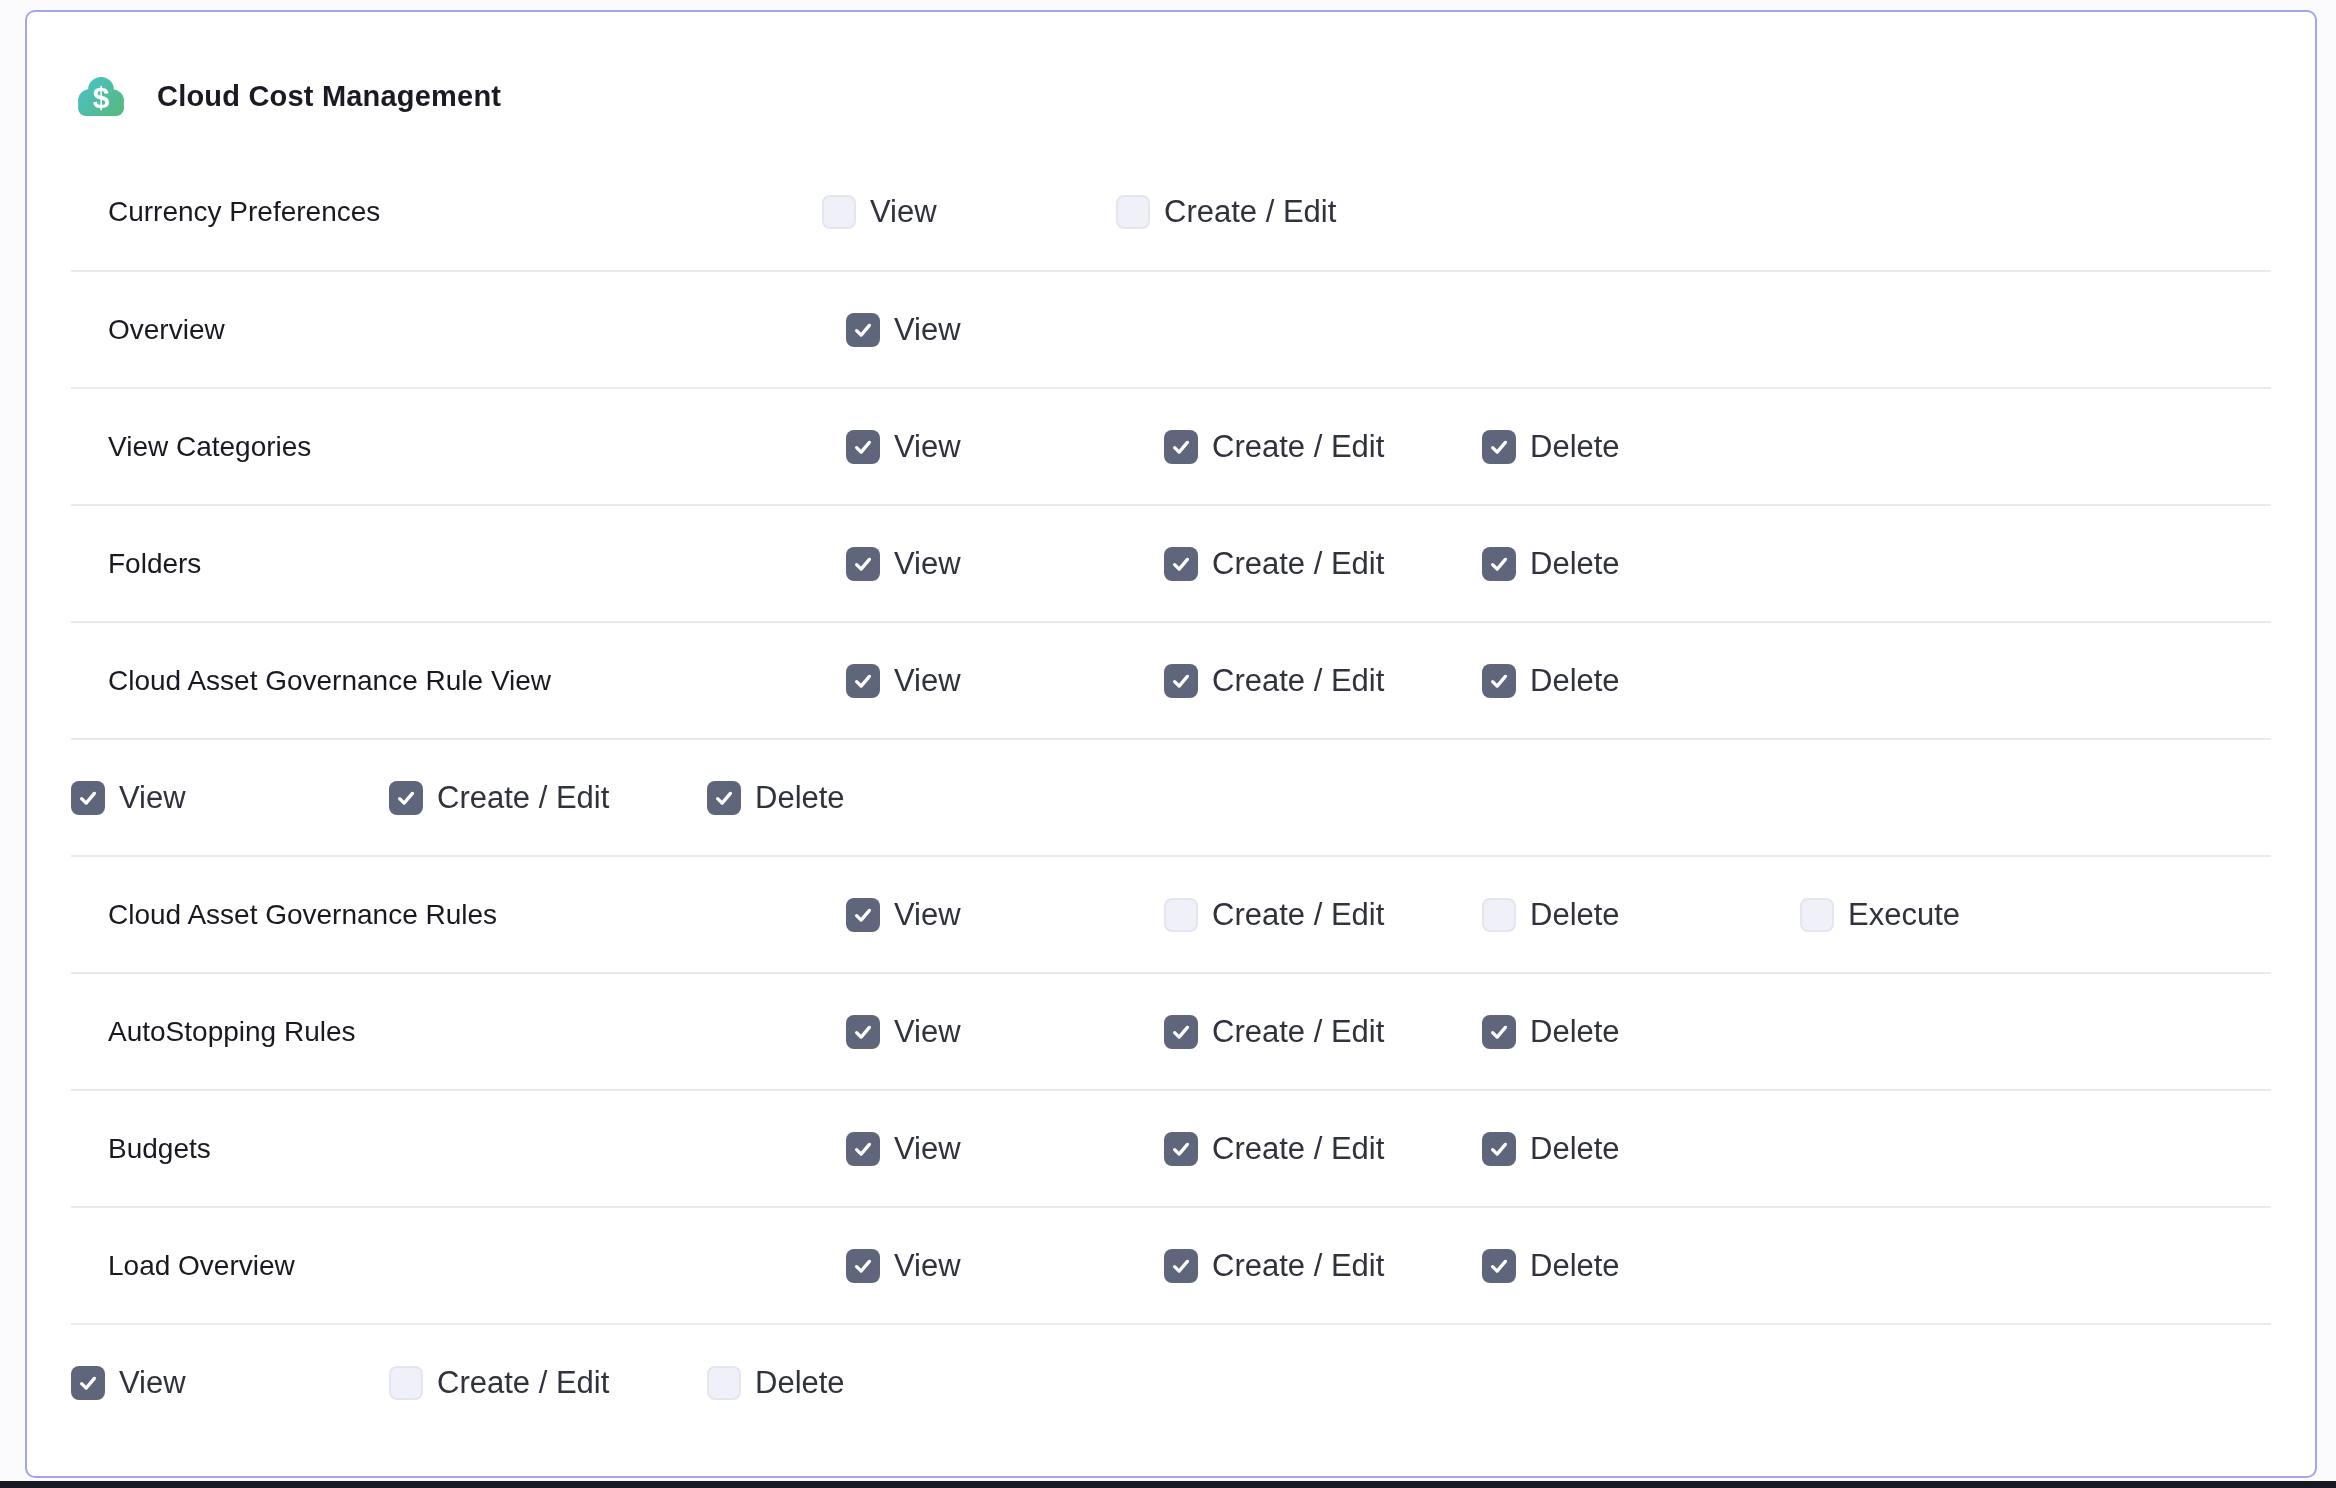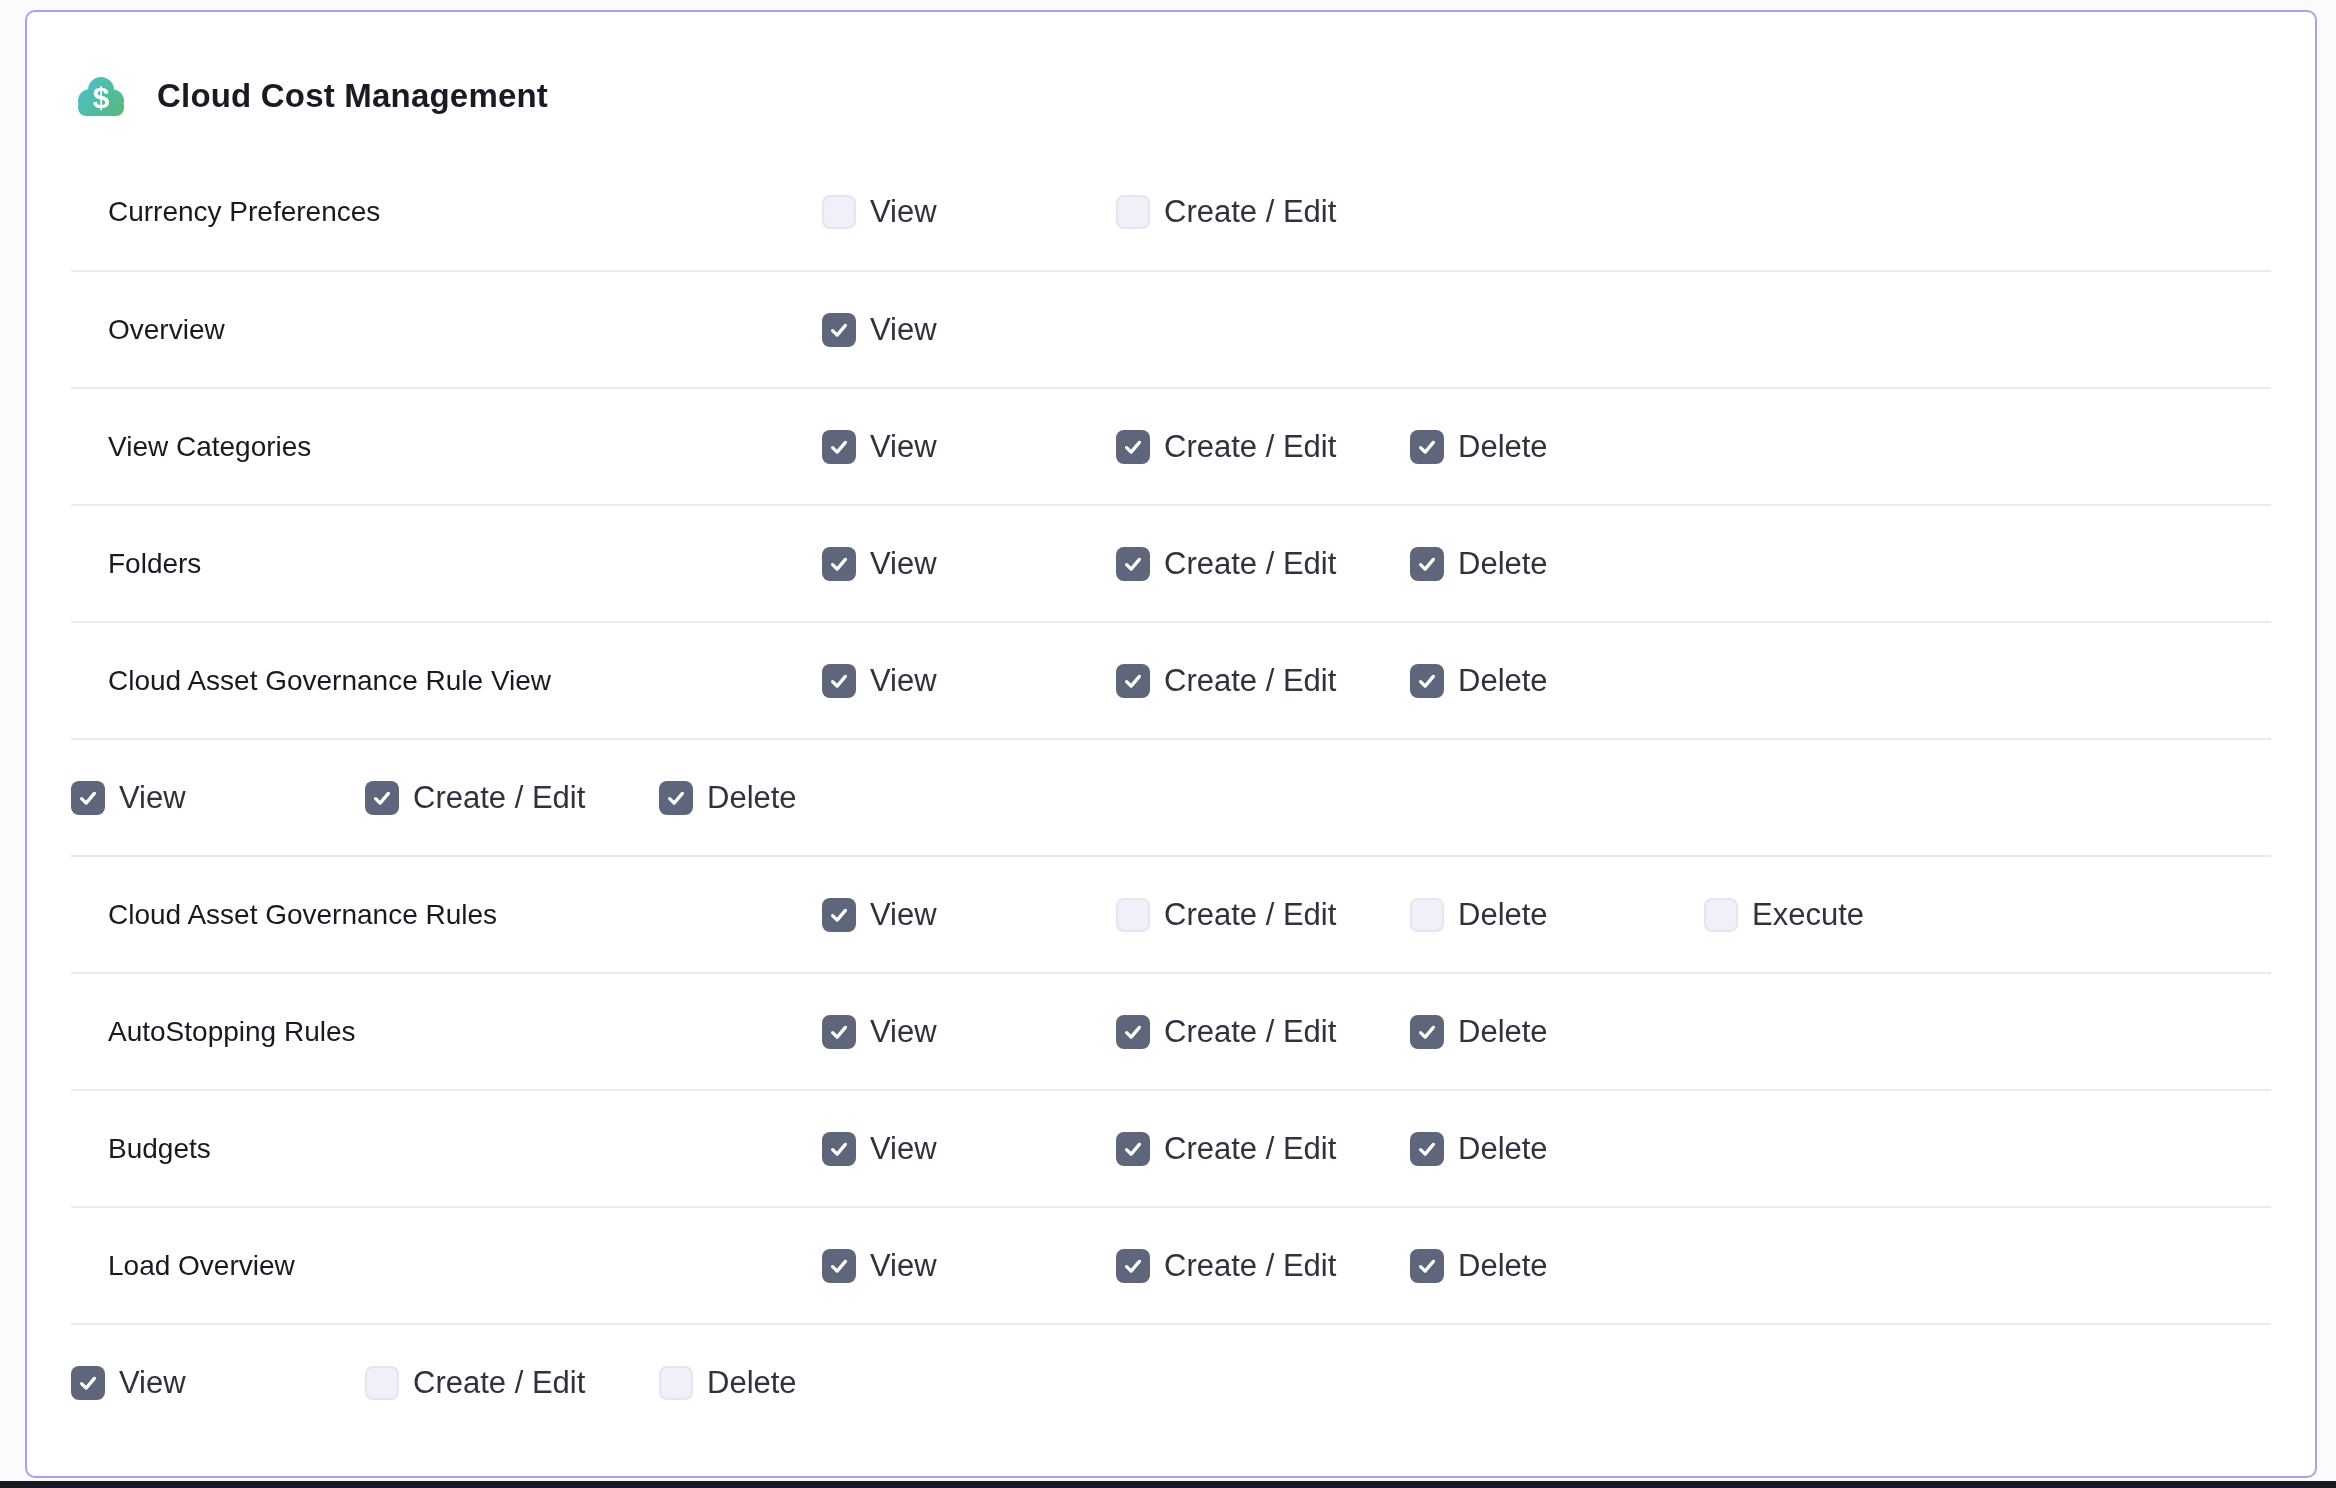--- a/index.html
+++ b/index.html
@@ -31,36 +31,37 @@
     gap: 30px;
     padding: 63px 0 0 46px;
   }
   .header .icon-wrap {
     width: 54px;
     height: 42px;
     display: inline-flex;
   }
   .title {
     margin: 0;
-    font-size: 33px;
+    font-size: 29px;
     font-weight: 600;
     color: #1a1a24;
     letter-spacing: 0.2px;
   }
   .rows {
     margin: 36px 44px 0 44px;
   }
   .row {
     display: flex;
     align-items: center;
     height: 117px;
     box-sizing: border-box;
   }
   .row + .row {
     border-top: 2px solid #e9eaf0;
+    gap: 24px;
   }
   .row-label {
     box-sizing: border-box;
     width: 751px;
     padding-left: 37px;
     font-size: 28px;
     color: #191922;
     flex: 0 0 auto;
   }
   .perm {

